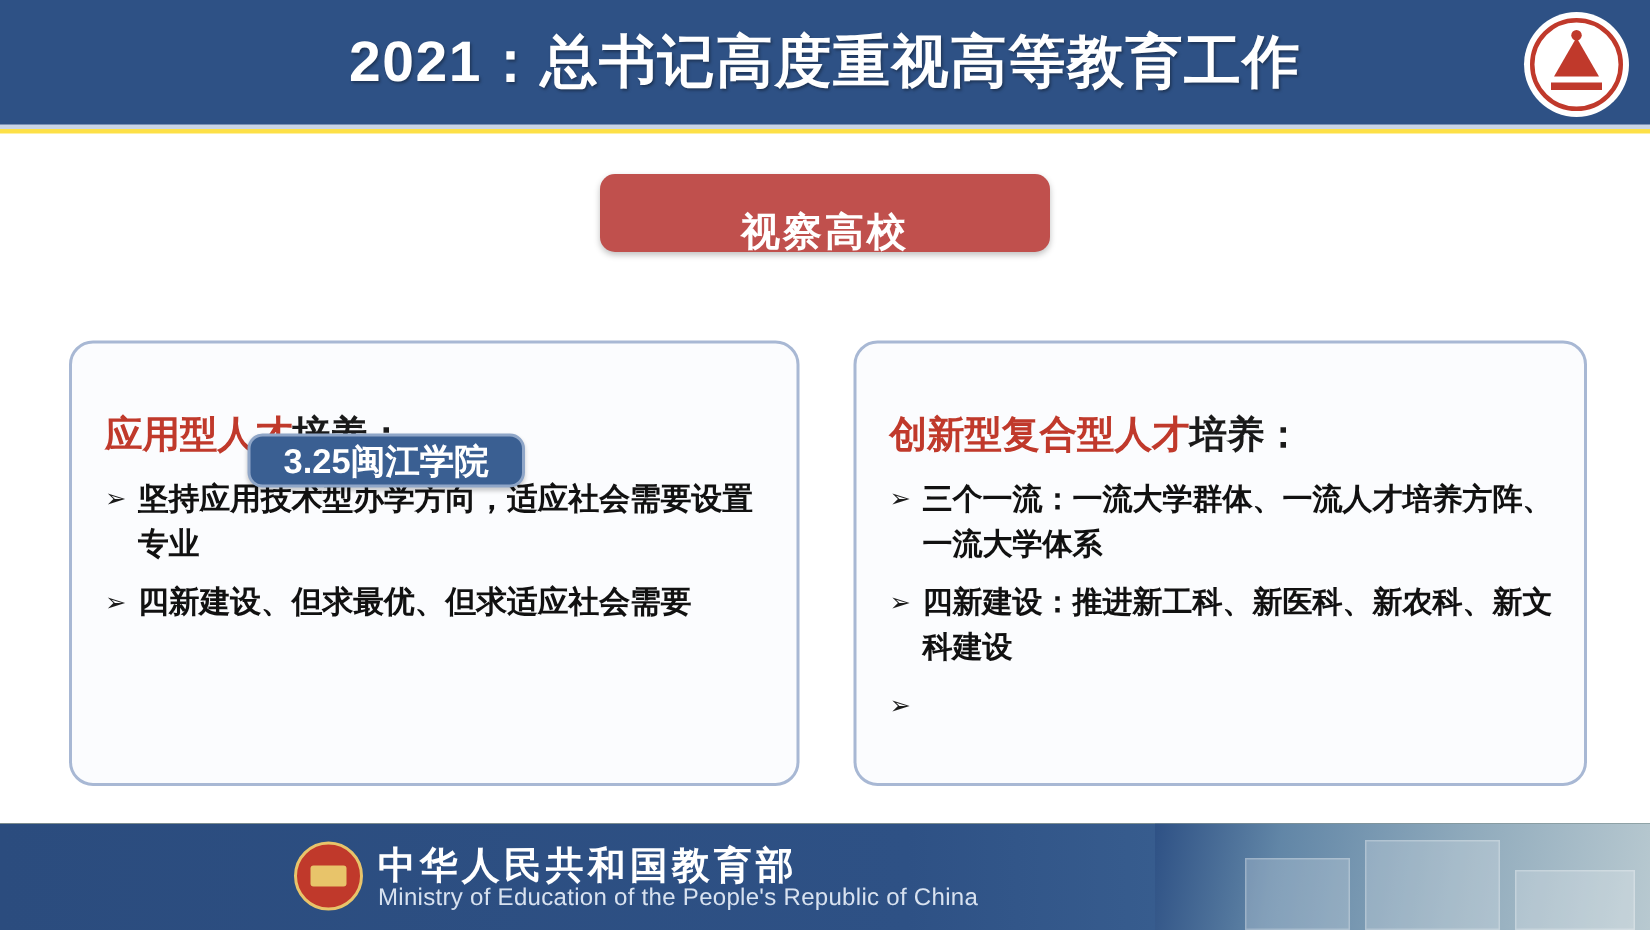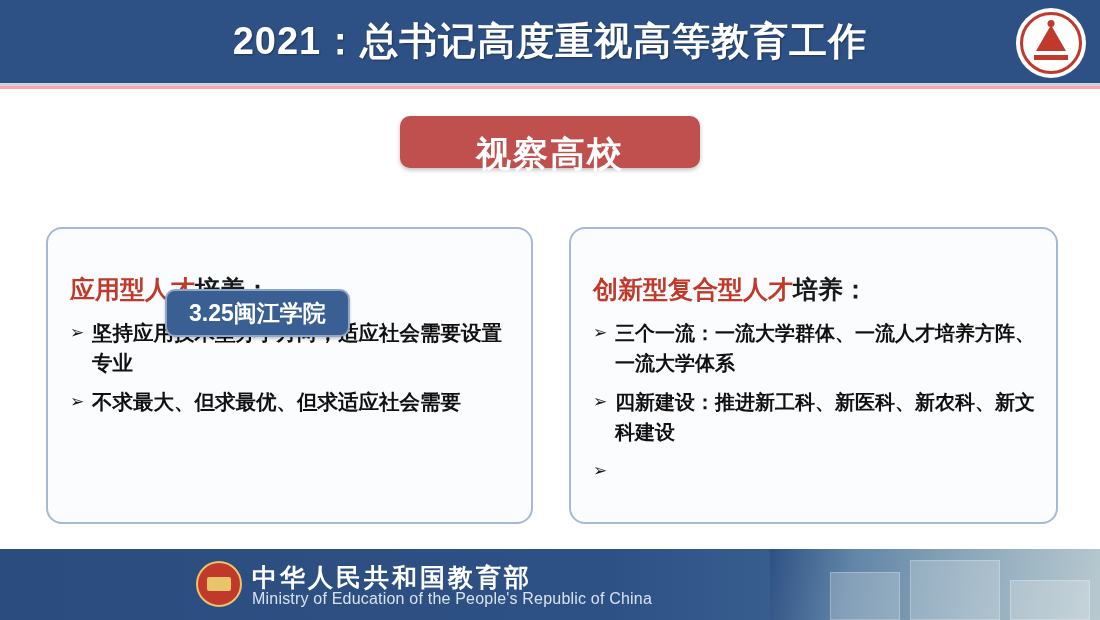--- a/index.html
+++ b/index.html
@@ -5,21 +5,21 @@
   * { box-sizing: border-box; margin: 0; padding: 0; }
   html, body {
     width: 1100px; height: 620px;
     font-family: "Liberation Sans", "DejaVu Sans", sans-serif;
     background: #ffffff;
     overflow: hidden;
   }
   .slide {
     position: relative;
     width: 1100px; height: 620px;
-    background: #fca5a5;
+    background: #fde047;
   }
 
   
   .header {
     position: absolute;
     top: 0; left: 0;
     width: 1100px; height: 86px;
     background: #2e5185;
     border-bottom: 3px solid #c9d4e6;
     display: flex;
@@ -96,39 +96,39 @@
     width: 300px; height: 52px;
     background: #c0504d;
     border-radius: 10px;
     display: flex;
     align-items: center;
     justify-content: center;
     box-shadow: 0 2px 4px rgba(0,0,0,0.25);
   }
   .banner-text {
     color: #ffffff;
-    font-size: 35px;
+    font-size: 26px;
     font-weight: bold;
     letter-spacing: 2px;
     margin-top: 24px;
   }
 
   
   .panel {
     position: absolute;
     border: 2px solid #a8b8d4;
     border-radius: 16px;
     background: #fbfcfe;
   }
   .panel-left  { left: 46px;  top: 138px; width: 487px; height: 297px; }
   .panel-right { left: 569px; top: 138px; width: 489px; height: 297px; }
 
   .tab {
     position: absolute;
-    height: 48px;
+    height: 36px;
     background: #3a5f92;
     border: 2px solid #8fa6c8;
     border-radius: 10px;
     display: flex;
     align-items: center;
     justify-content: center;
     padding: 16px 22px;
     box-shadow: 0 2px 3px rgba(0,0,0,0.2);
     z-index: 5;
   }
@@ -270,21 +270,21 @@
         <div class="heading">
           <span class="hl">应用型人才</span><span>培养：</span>
         </div>
         <ul class="bullets left">
           <li class="bullet">
             <span class="bullet-marker">➢</span>
             <span class="bullet-text">坚持应用技术型办学方向，适应社会需要设置专业</span>
           </li>
           <li class="bullet">
             <span class="bullet-marker">➢</span>
-            <span class="bullet-text">不求最大、但求最优、但求适应社会需要</span>
+            <span class="bullet-text">四新建设、但求最优、但求适应社会需要</span>
           </li>
         </ul>
       </div>
     </div>
     <div class="tab tab-left">
       <span class="tab-label">3.25闽江学院</span>
     </div>
 
     <div class="panel panel-right">
       <div class="panel-inner">

